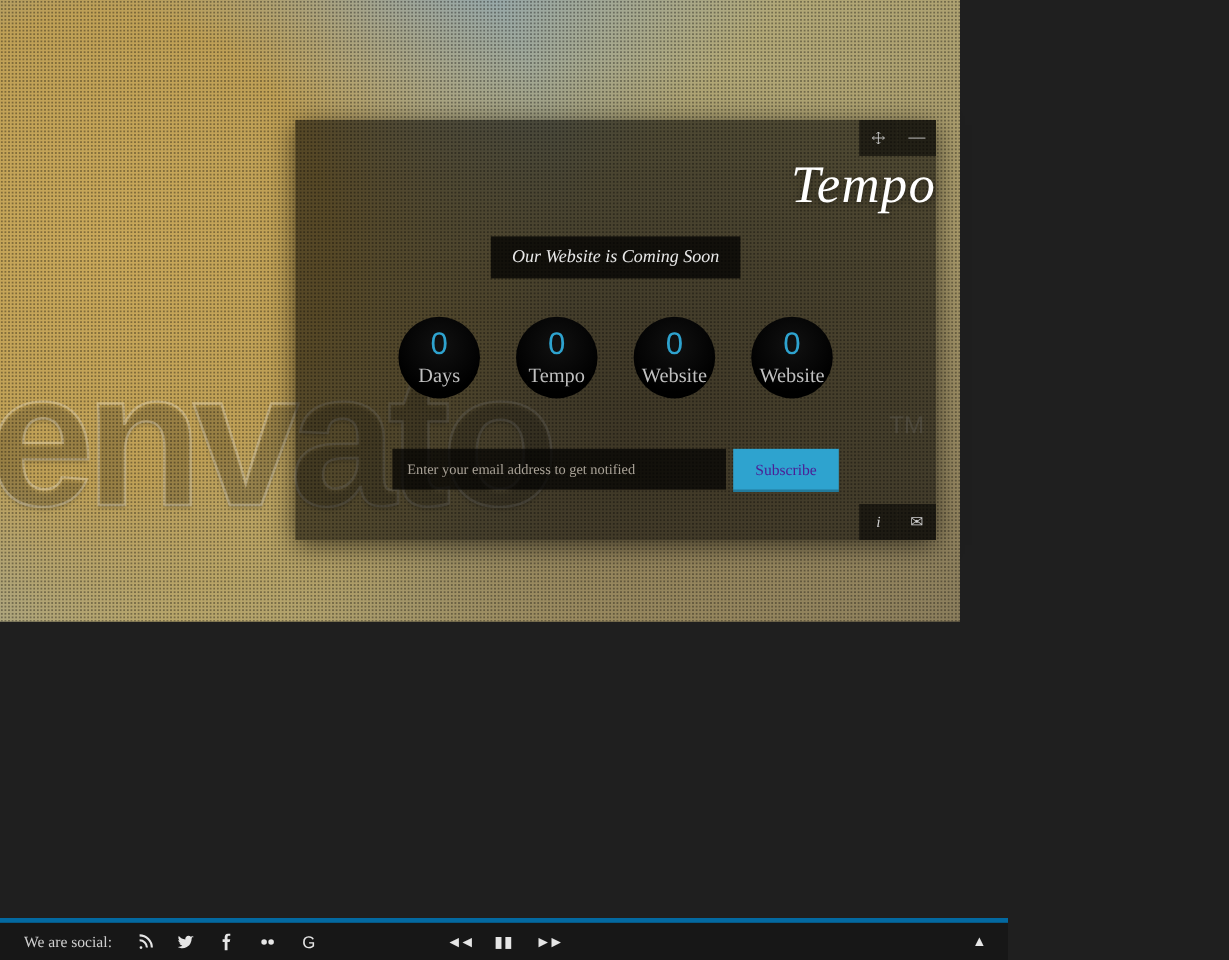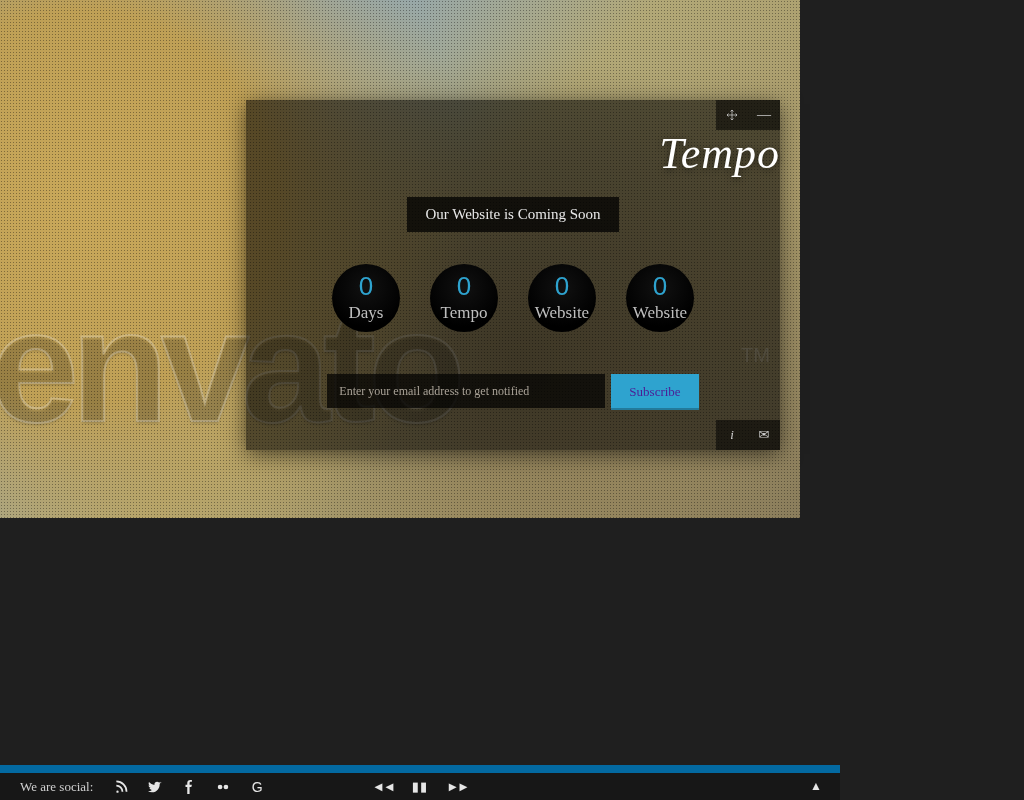--- a/index.html
+++ b/index.html
@@ -74,21 +74,21 @@
   .brand {
     text-align: right;
     color: #fff;
     font-family: 'Brush Script MT', 'Segoe Script', cursive;
     font-style: italic;
     font-size: 44px;
     margin-top: 28px;
     letter-spacing: 1px;
     text-shadow: 0 2px 6px rgba(0,0,0,0.5);
   }
-  .tagline-wrap { text-align: center; margin-top: 18px; }
+  .tagline-wrap { text-align: center; margin-top: 18px; font-style: italic; }
   .tagline {
     display: inline-block;
     background: rgba(0,0,0,0.75);
     color: #e8e8e8;
     font-size: 15px;
     padding: 9px 18px;
   }
 
   .countdown {
     display: flex;
@@ -155,21 +155,21 @@
   }
   .ctl.info { font-family: Georgia, serif; font-style: italic; font-size: 13px; }
   .ctl.mail { font-size: 13px; }
 
   
   .footer {
     position: absolute;
     left: 0; bottom: 0;
     width: 840px; height: 35px;
     background: #171717;
-    border-top: 8px solid #0369a1;
+    border-top: 4px solid #0369a1;
     display: flex;
     align-items: center;
     color: #cfcfcf;
     font-size: 13px;
   }
   .social-label { margin-left: 20px; margin-right: 20px; }
   .social-icons { display: flex; gap: 18px; align-items: center; }
   .sicon { color: #e6e6e6; cursor: pointer; display: inline-flex; align-items: center; justify-content: center; width: 16px; height: 16px; }
   .sicon svg { width: 14px; height: 14px; fill: #e6e6e6; }
   .sicon.g { font-family: Arial, sans-serif; font-size: 14px; font-weight: 400; }

